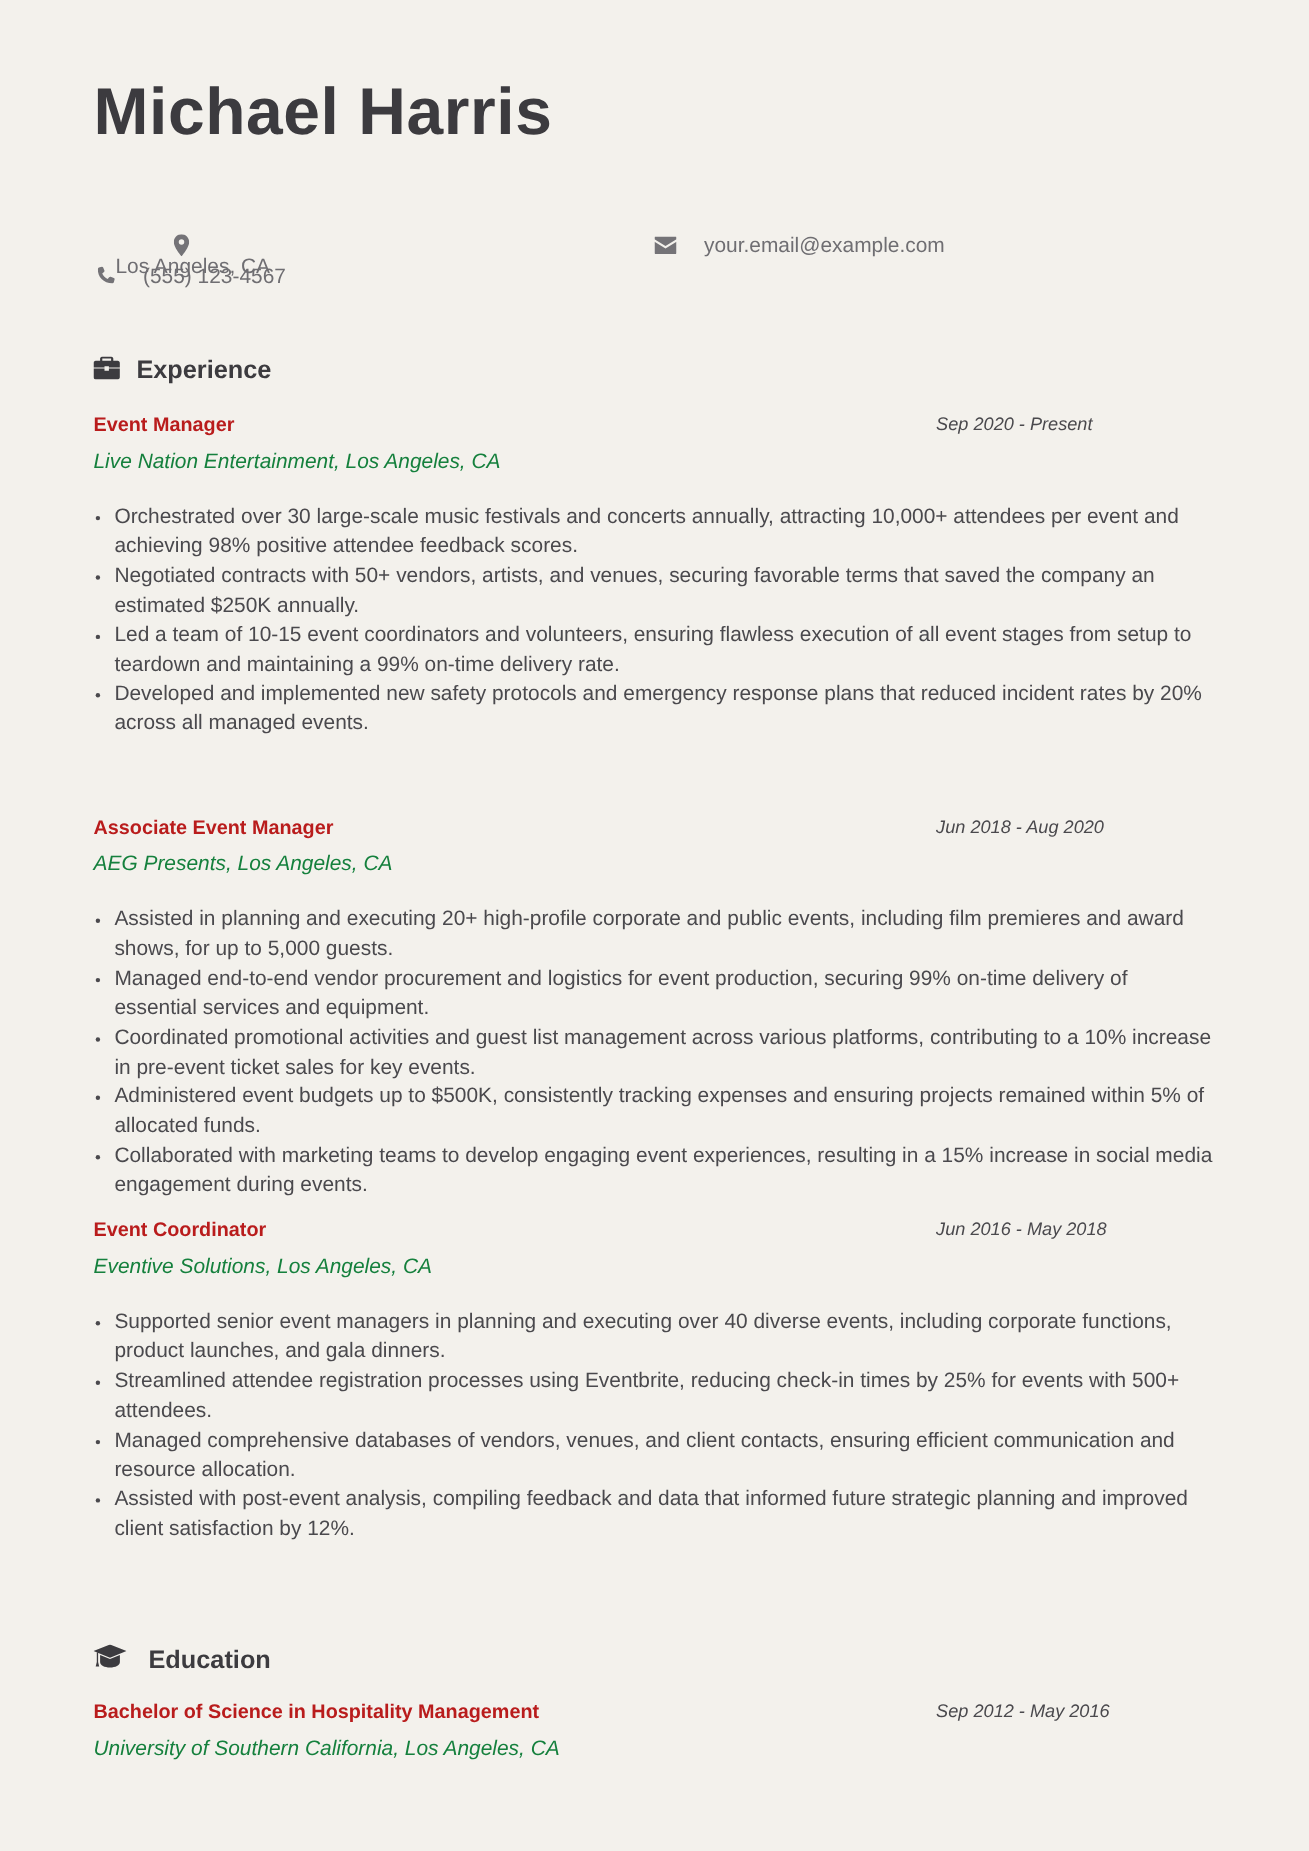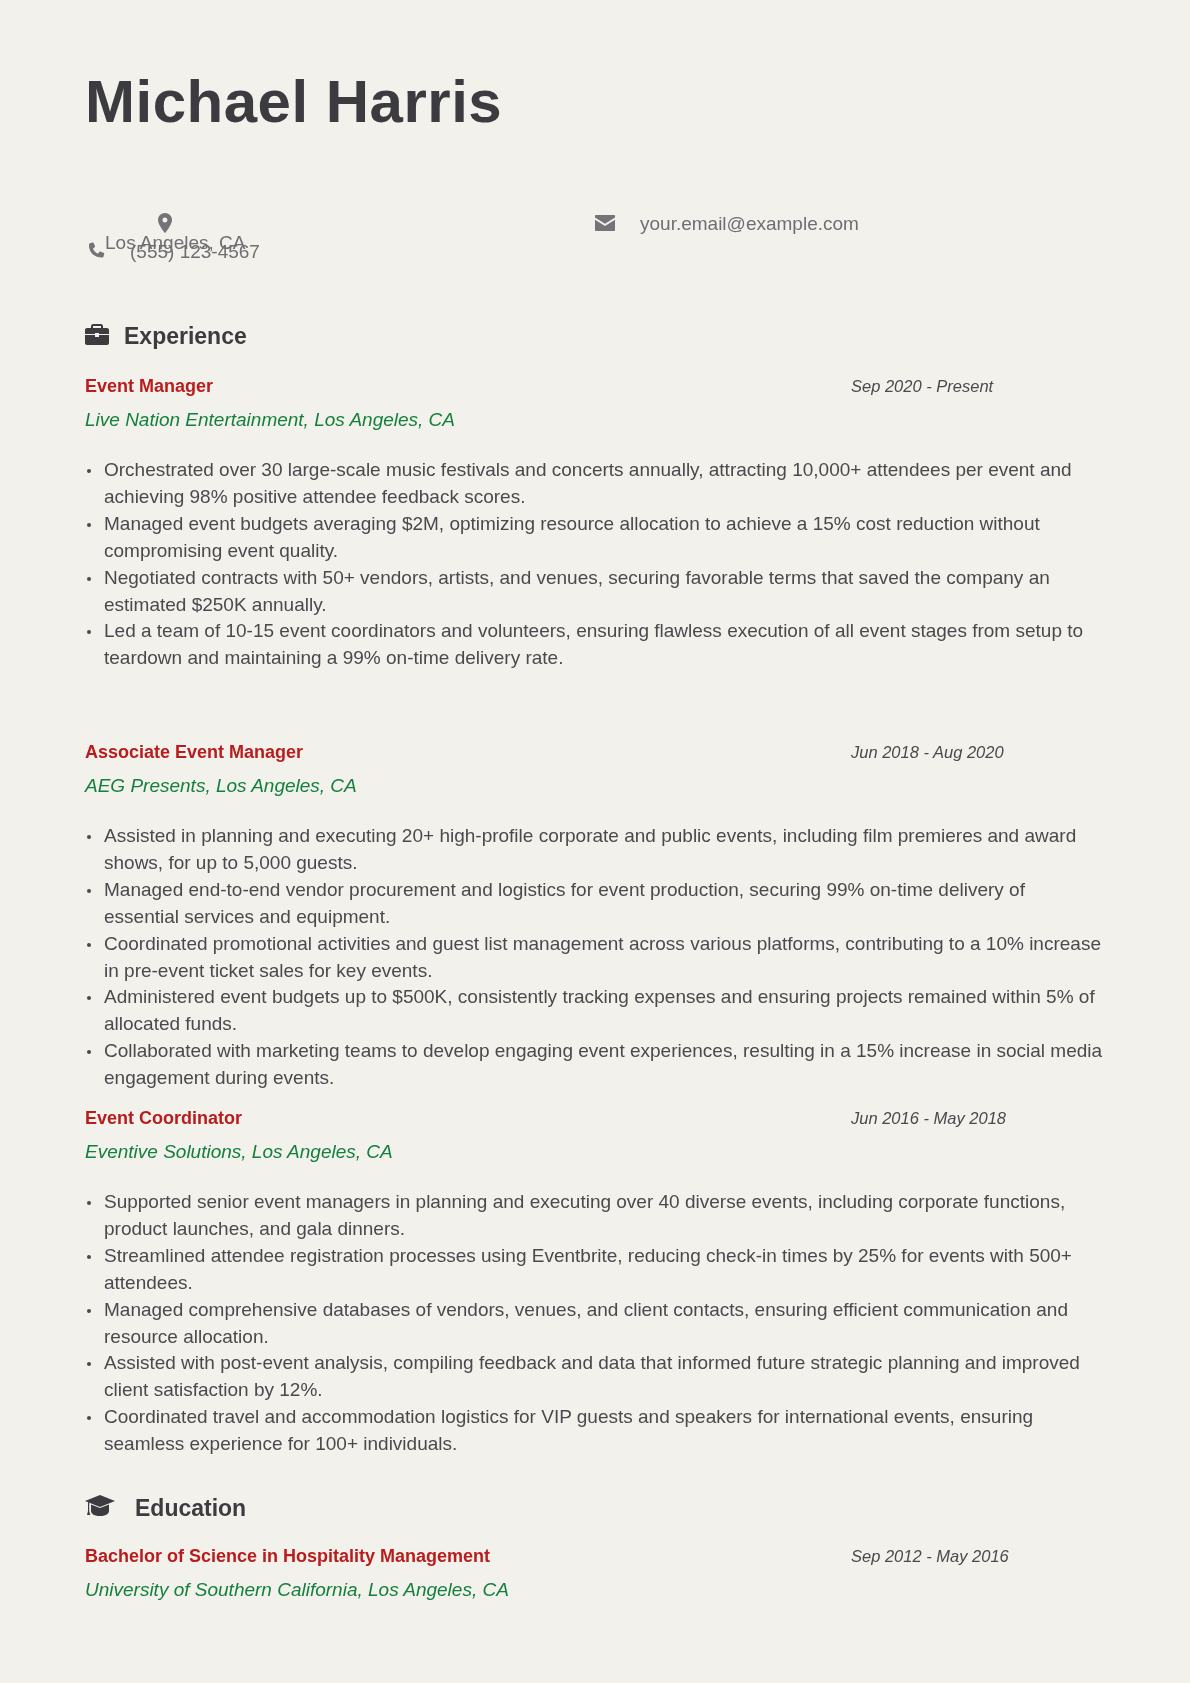--- a/index.html
+++ b/index.html
@@ -110,23 +110,23 @@
     </span>
     <span class="txt">Experience</span>
   </div>
 
   <div class="entry" style="top:377px;">
     <div class="entry-title">Event Manager</div>
     <div class="entry-date">Sep 2020 - Present</div>
     <div class="entry-org">Live Nation Entertainment, Los Angeles, CA</div>
     <ul class="bullets">
       <li>Orchestrated over 30 large-scale music festivals and concerts annually, attracting 10,000+ attendees per event and achieving 98% positive attendee feedback scores.</li>
-      <li>Managed event budgets averaging $2M, optimizing resource allocation to achieve a 15% cost reduction without compromising event quality.</li>
       <li>Negotiated contracts with 50+ vendors, artists, and venues, securing favorable terms that saved the company an estimated $250K annually.</li>
       <li>Led a team of 10-15 event coordinators and volunteers, ensuring flawless execution of all event stages from setup to teardown and maintaining a 99% on-time delivery rate.</li>
+      <li>Developed and implemented new safety protocols and emergency response plans that reduced incident rates by 20% across all managed events.</li>
     </ul>
   </div>
 
   <div class="entry" style="top:743px;">
     <div class="entry-title">Associate Event Manager</div>
     <div class="entry-date">Jun 2018 - Aug 2020</div>
     <div class="entry-org">AEG Presents, Los Angeles, CA</div>
     <ul class="bullets">
       <li>Assisted in planning and executing 20+ high-profile corporate and public events, including film premieres and award shows, for up to 5,000 guests.</li>
       <li>Managed end-to-end vendor procurement and logistics for event production, securing 99% on-time delivery of essential services and equipment.</li>
@@ -138,21 +138,20 @@
 
   <div class="entry" style="top:1109px;">
     <div class="entry-title">Event Coordinator</div>
     <div class="entry-date">Jun 2016 - May 2018</div>
     <div class="entry-org">Eventive Solutions, Los Angeles, CA</div>
     <ul class="bullets">
       <li>Supported senior event managers in planning and executing over 40 diverse events, including corporate functions, product launches, and gala dinners.</li>
       <li>Streamlined attendee registration processes using Eventbrite, reducing check-in times by 25% for events with 500+ attendees.</li>
       <li>Managed comprehensive databases of vendors, venues, and client contacts, ensuring efficient communication and resource allocation.</li>
       <li>Assisted with post-event analysis, compiling feedback and data that informed future strategic planning and improved client satisfaction by 12%.</li>
-      <li>Coordinated travel and accommodation logistics for VIP guests and speakers for international events, ensuring seamless experience for 100+ individuals.</li>
     </ul>
   </div>
 
   <div class="section-head sh-edu">
     <span>
       <svg width="30" height="22" viewBox="0 0 30 22">
           <path d="M15 0 30 6 15 12 0 6zM6 9.5l9 3.6 9-3.6V16c0 3-4 5-9 5s-9-2-9-5zM3 7.5h1.2v8.5l1 4H2l1-4z"></path>
         </svg>
     </span>
     <span class="txt">Education</span>

